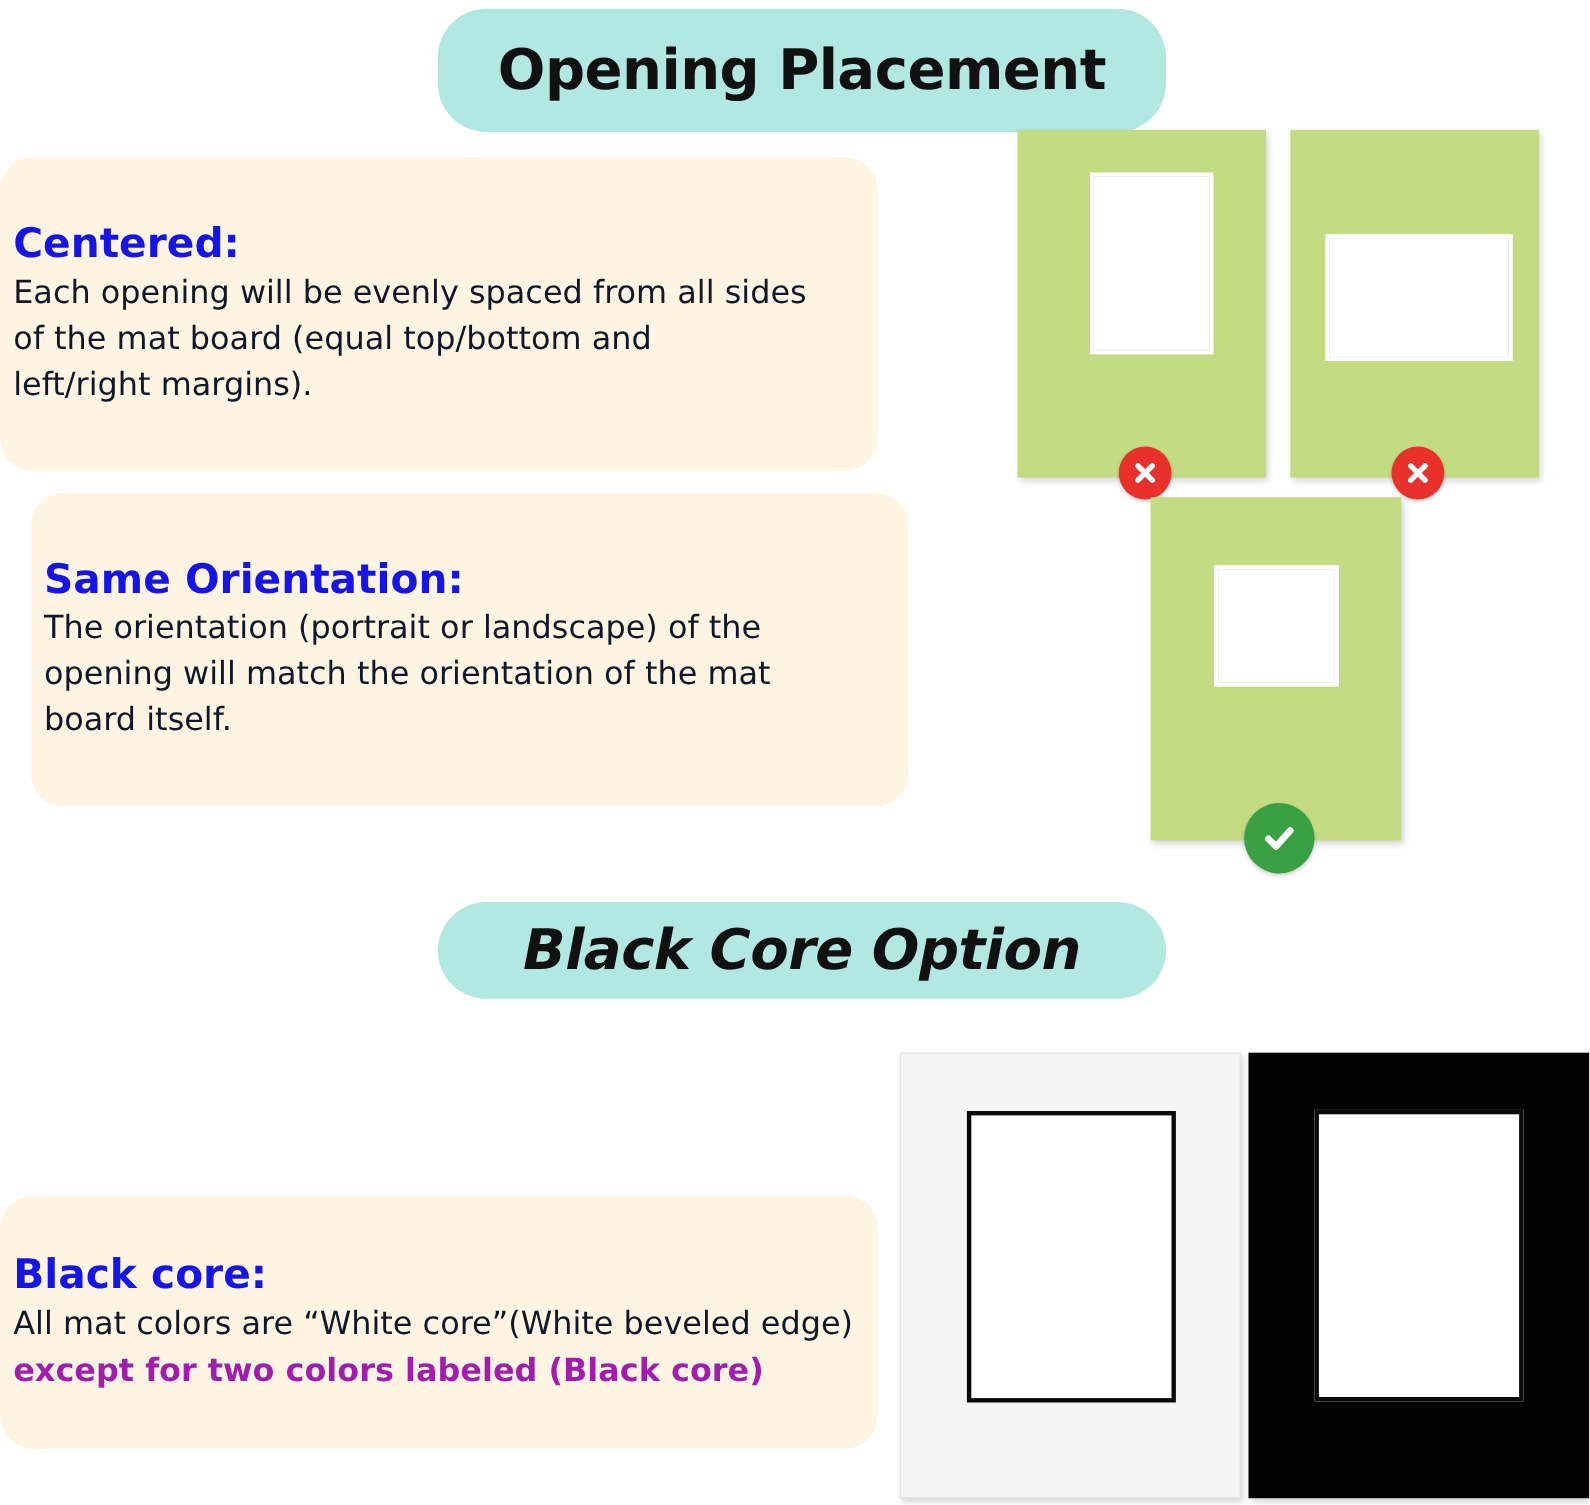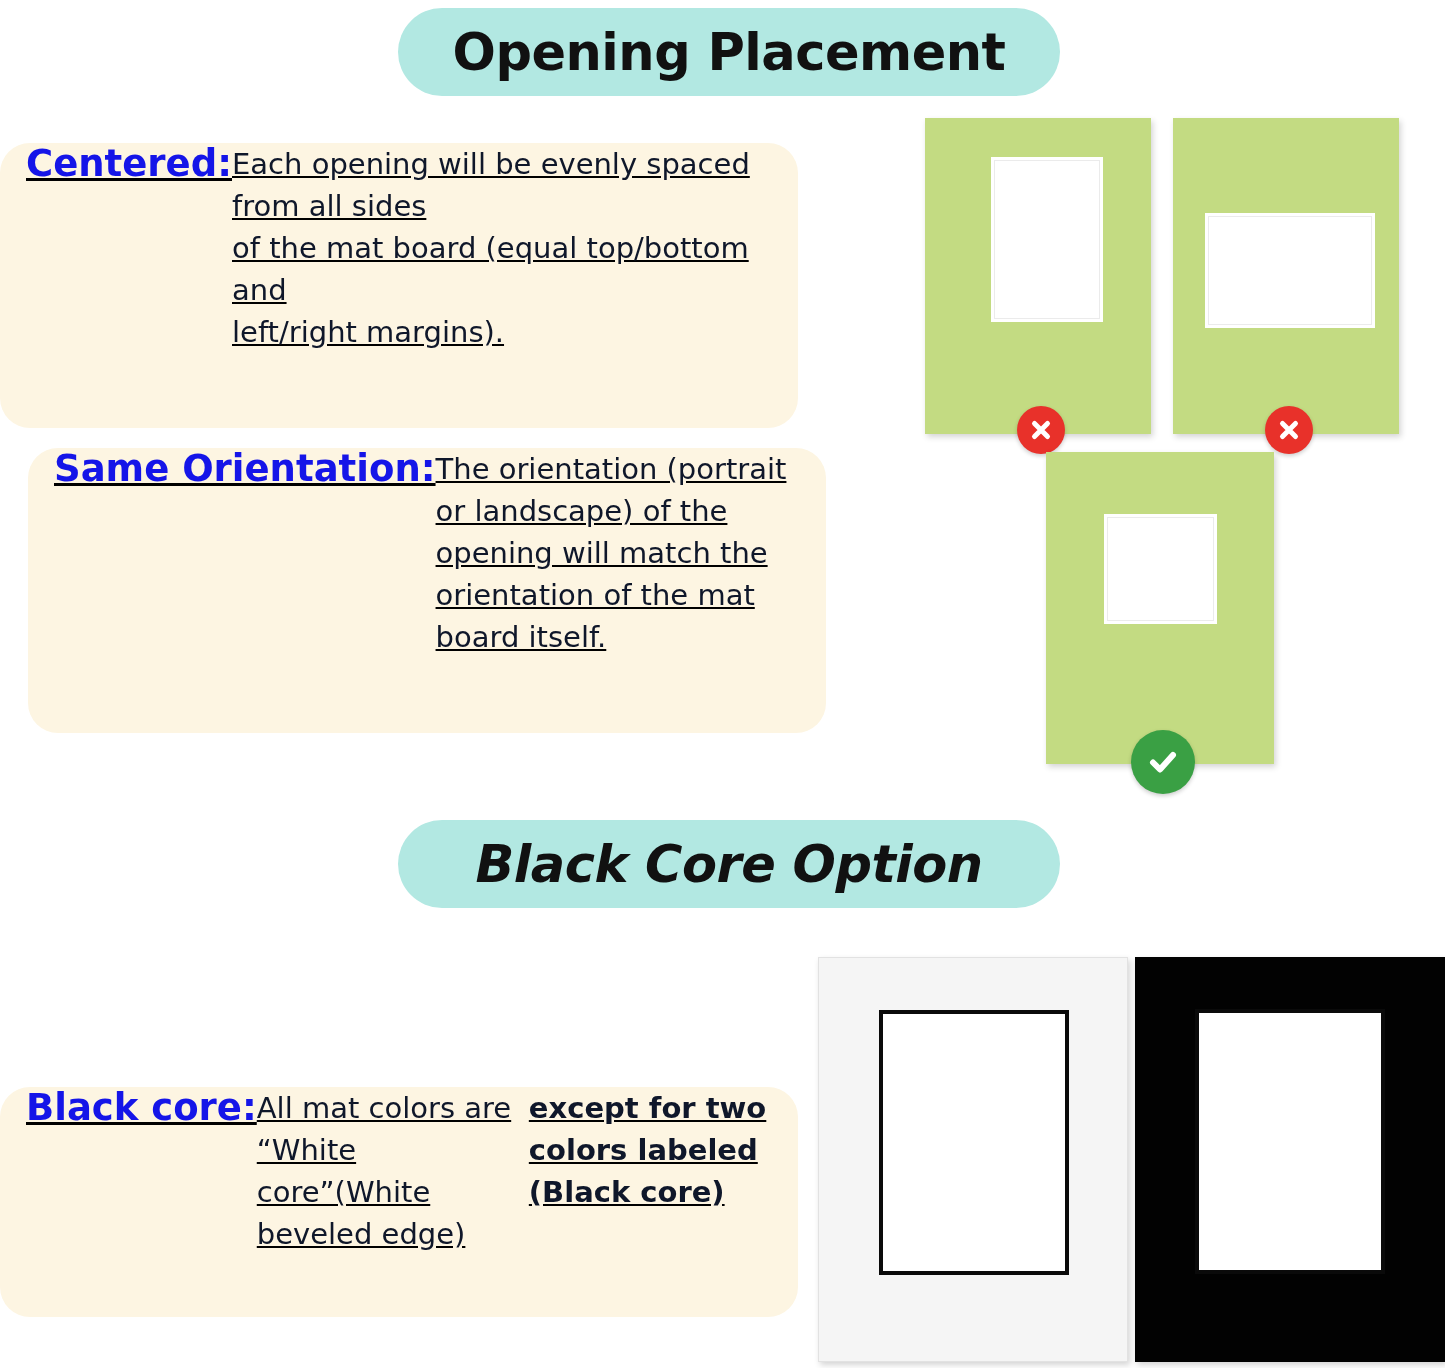--- a/index.html
+++ b/index.html
@@ -34,44 +34,44 @@
     letter-spacing: -0.5px;
     white-space: nowrap;
   }
 
   
   .info-panel {
     position: absolute;
     background: #fdf5e2;
     border-radius: 30px;
     box-sizing: border-box;
-    padding: 0 26px;
+    padding: 0 12px;
     display: flex;
+    flex-direction: column;
     justify-content: center;
-    text-decoration: underline;
   }
   .info-title {
     font-family: "DejaVu Sans", sans-serif;
     font-weight: bold;
     color: #1515e8;
     font-size: 37px;
     line-height: 1.12;
     margin-bottom: 2px;
     white-space: nowrap;
   }
   .info-body {
     font-family: "DejaVu Sans", sans-serif;
     color: #0f172a;
     font-size: 29px;
     line-height: 1.45;
     white-space: pre-line;
   }
   .info-body-strong {
     font-family: "DejaVu Sans", sans-serif;
-    color: #0f172a;
+    color: #a21caf;
     font-weight: bold;
     font-size: 29px;
     line-height: 1.45;
     white-space: pre-line;
   }
 
   
   .mat {
     position: absolute;
     box-sizing: border-box;
@@ -100,21 +100,21 @@
   }
   .badge-cross { background: #e8312a; }
   .badge-check { background: #3aa044; }
   .badge svg { display: block; }
 </style>
 </head>
 <body>
 
 <div id="page">
 
-  <div class="section-pill" style="left:398px; top:8px; width:662px; height:88px;">
+  <div class="section-pill" style="left:398px; top:8px; width:662px; height:112px;">
     <span class="pill-text" style="font-size:51px;">Opening Placement</span>
   </div>
 
   <div class="info-panel" style="left:0px; top:143px; width:798px; height:285px;">
     <div class="info-title">Centered:</div>
     <div class="info-body">Each opening will be evenly spaced from all sides
 of the mat board (equal top/bottom and
 left/right margins).</div>
   </div>
 

